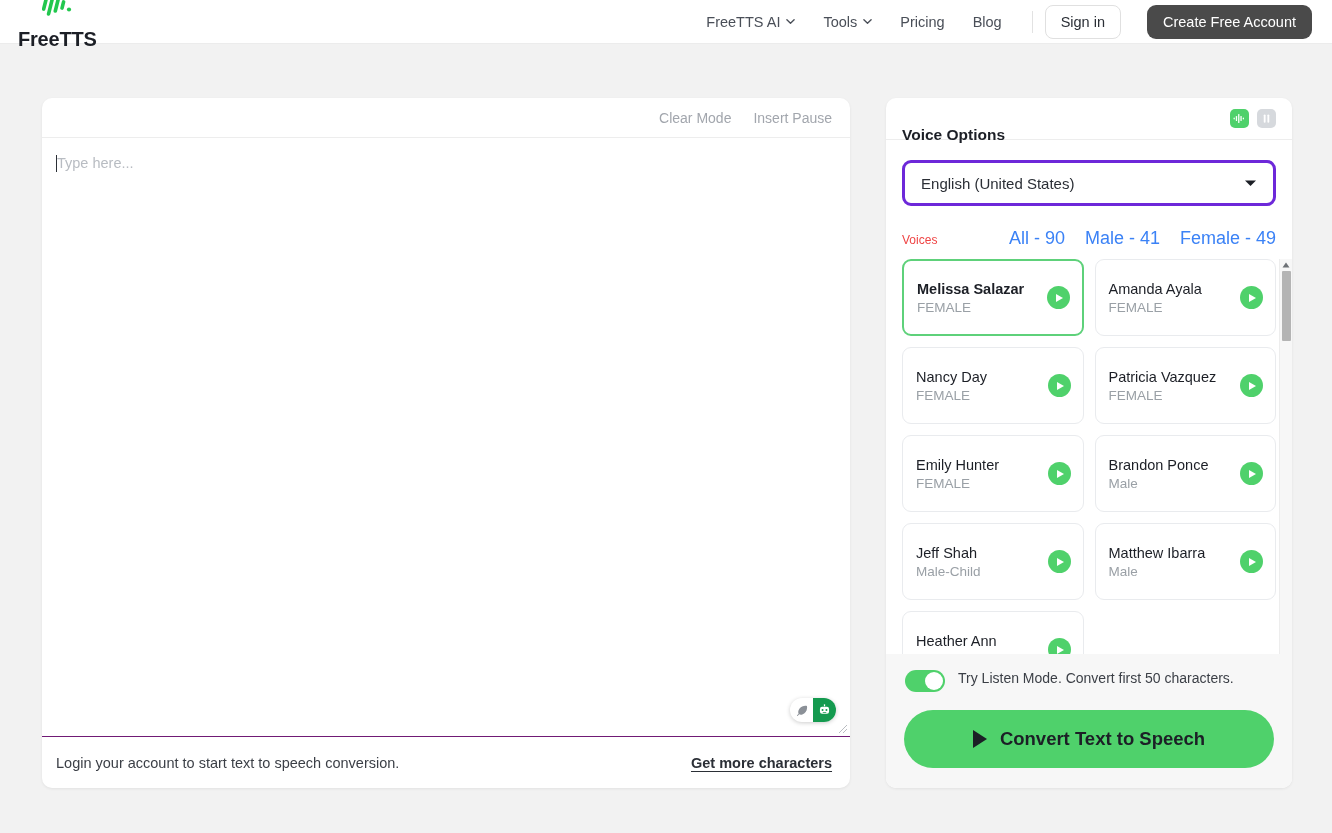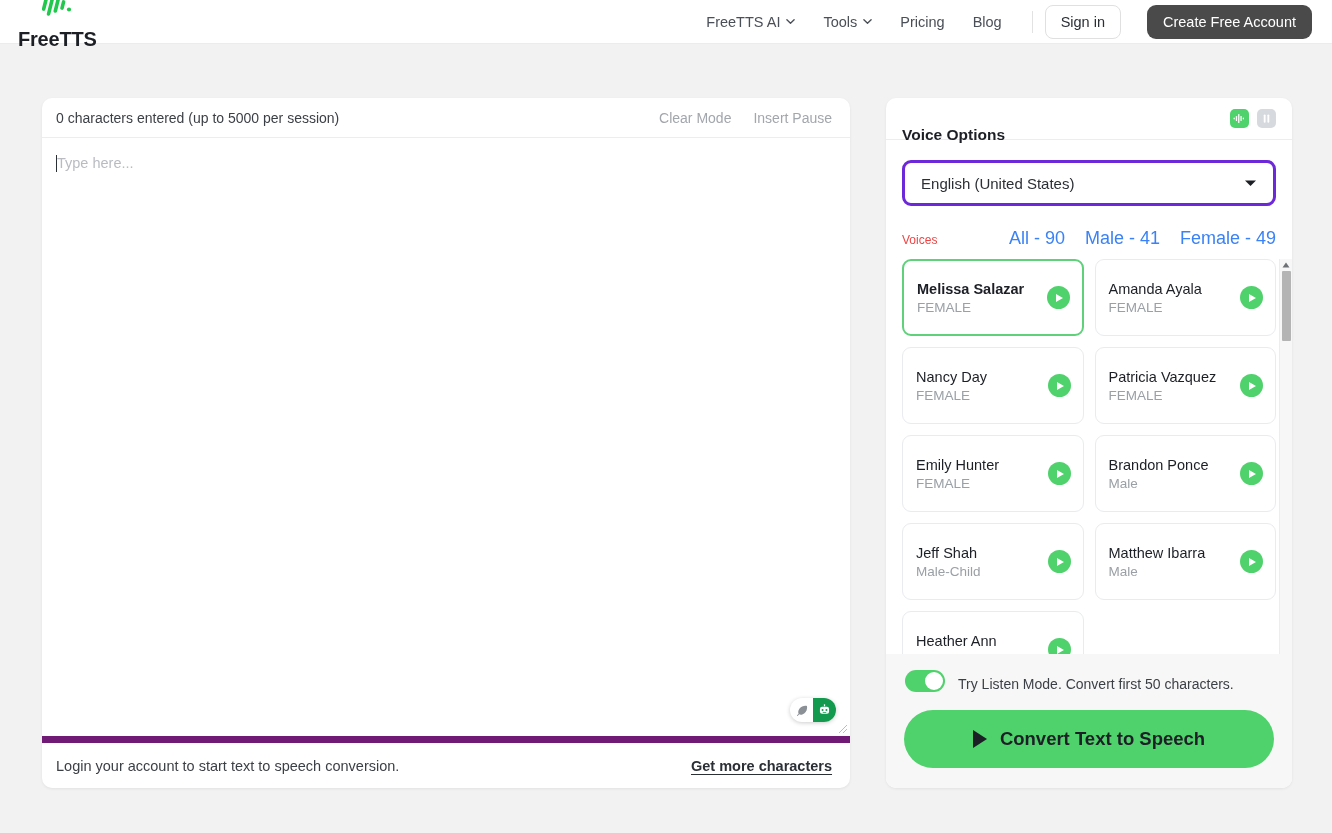--- a/index.html
+++ b/index.html
@@ -73,21 +73,21 @@
     position: absolute; right: 14px; bottom: 14px;
     width: 46px; height: 24px; border-radius: 13px;
     display: flex; overflow: hidden;
     box-shadow: 0 1px 4px rgba(0,0,0,.2); background: #fff;
   }
   .assist-half { width: 23px; height: 24px; display: flex; align-items: center; justify-content: center; cursor: pointer; }
   .assist-half.green { background: #149a4f; }
   .grip { position: absolute; right: 2px; bottom: 2px; width: 11px; height: 11px; cursor: nwse-resize; }
 
   .editor-bottom {
-    height: 52px; border-top: 7px solid #701a75;
+    height: 52px; border-top: 1px solid #701a75;
     display: flex; align-items: center; padding: 0 18px 0 14px;
   }
   .login-note { font-size: 14.5px; color: #3b3f46; }
   .get-more {
     margin-left: auto; font-size: 14.5px; color: #2b2f36;
     font-weight: bold; text-decoration: underline; text-underline-offset: 3px; cursor: pointer;
   }
 
   
   .voice-panel {
@@ -157,21 +157,21 @@
   }
   .vscroll-thumb {
     width: 9px; margin: 0 auto; height: 70px; background: #b4b4b4; border-radius: 1px;
   }
 
   
   .bottom-overlay {
     position: absolute; left: 0; right: 0; bottom: 0;
     background: #f7f7f7; padding: 16px 18px 20px 18px;
   }
-  .listen-row { display: flex; align-items: flex-end; gap: 13px; padding-left: 1px; }
+  .listen-row { display: flex; align-items: flex-start; gap: 13px; padding-left: 1px; }
   .toggle {
     width: 40px; height: 22px; border-radius: 11px; background: #4fd16b;
     position: relative; cursor: pointer; flex: none;
   }
   .toggle-knob {
     position: absolute; top: 2px; right: 2px;
     width: 18px; height: 18px; border-radius: 50%; background: #ffffff;
   }
   .listen-text { font-size: 14px; color: #3b3f46; }
   .convert-btn {
@@ -221,21 +221,20 @@
     <div class="nav-divider"></div>
     <button class="btn-signin">Sign in</button>
     <button class="btn-create">Create Free Account</button>
   </nav>
 </div>
 
 <div class="stage">
 
   <section class="editor">
     <div class="editor-top">
-      <span class="char-count">0 characters entered (up to 5000 per session)</span>
       <div class="editor-actions">
         <span class="editor-action">Clear Mode</span>
         <span class="editor-action">Insert Pause</span>
       </div>
     </div>
 
     <div class="editor-body">
       <div class="ta-wrap">
         <div class="caret"></div>
         <span class="placeholder">Type here...</span>

